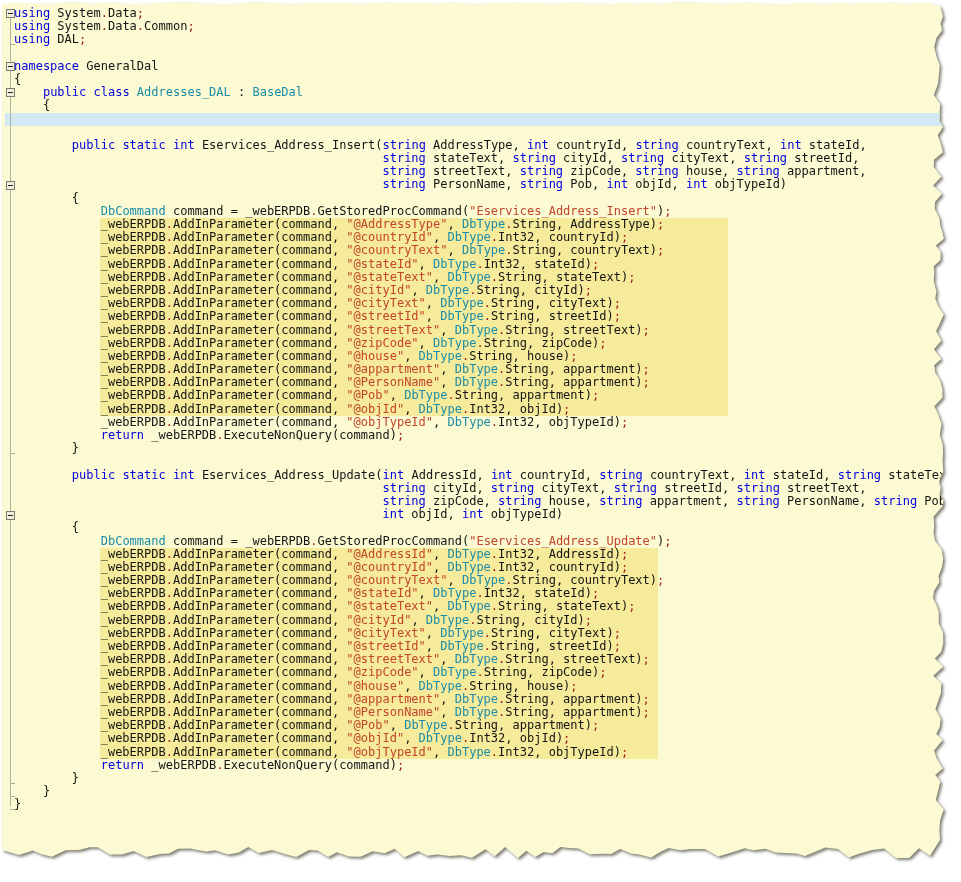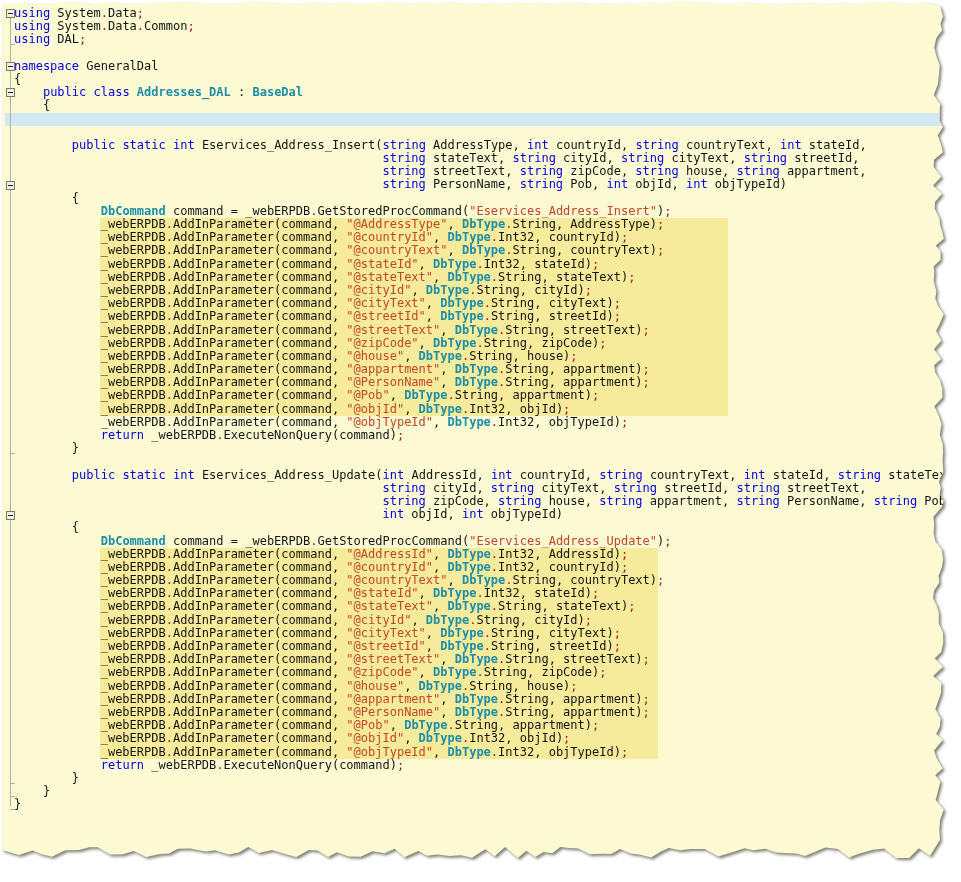--- a/index.html
+++ b/index.html
@@ -6,21 +6,21 @@
   .page{position:relative;width:961px;height:882px;background:#ffffff;overflow:hidden;
         font-family:"DejaVu Sans Mono",monospace;}
   .tear-shadow{position:absolute;left:0;top:0;width:950px;height:866px;
         filter:drop-shadow(2.5px 2.5px 1.5px rgba(104,104,92,0.85));}
   .editor{position:absolute;left:0;top:0;width:948px;height:864px;background:var(--background,#FCFAD2);}
   .hl{position:absolute;z-index:1;}
   .code{position:absolute;left:14px;top:7px;z-index:2;font-size:12px;line-height:13.2px;
         white-space:pre;color:var(--default,#141414);}
   .line{height:13.2px;}
   .tk-k{color:var(--keyword,#0000E0);}
-  .tk-t{color:var(--type,#1C8CA8);font-weight:bold;}
+  .tk-t{color:var(--type,#1C8CA8);font-weight:normal;}
   .tk-s{color:var(--string,#C2452D);}
   .tk-o{color:var(--operator,#9E1A1A);}
   .tk-d{color:var(--default,#141414);}
   .gutter-line{position:absolute;left:10px;width:1px;background:var(--gutter,#B0B0A0);z-index:2;}
   .hook{position:absolute;left:10px;width:5px;height:1px;background:var(--gutter,#B0B0A0);z-index:2;}
   .marker{position:absolute;left:6px;width:9px;height:9px;box-sizing:border-box;z-index:3;
         background:var(--marker-bg,#F2F0DC);border:1px solid var(--marker-border,#7A7A72);}
   .marker::after{content:"";position:absolute;left:1px;right:1px;top:3px;border-top:1px solid #222;}
 </style>
 </head>

